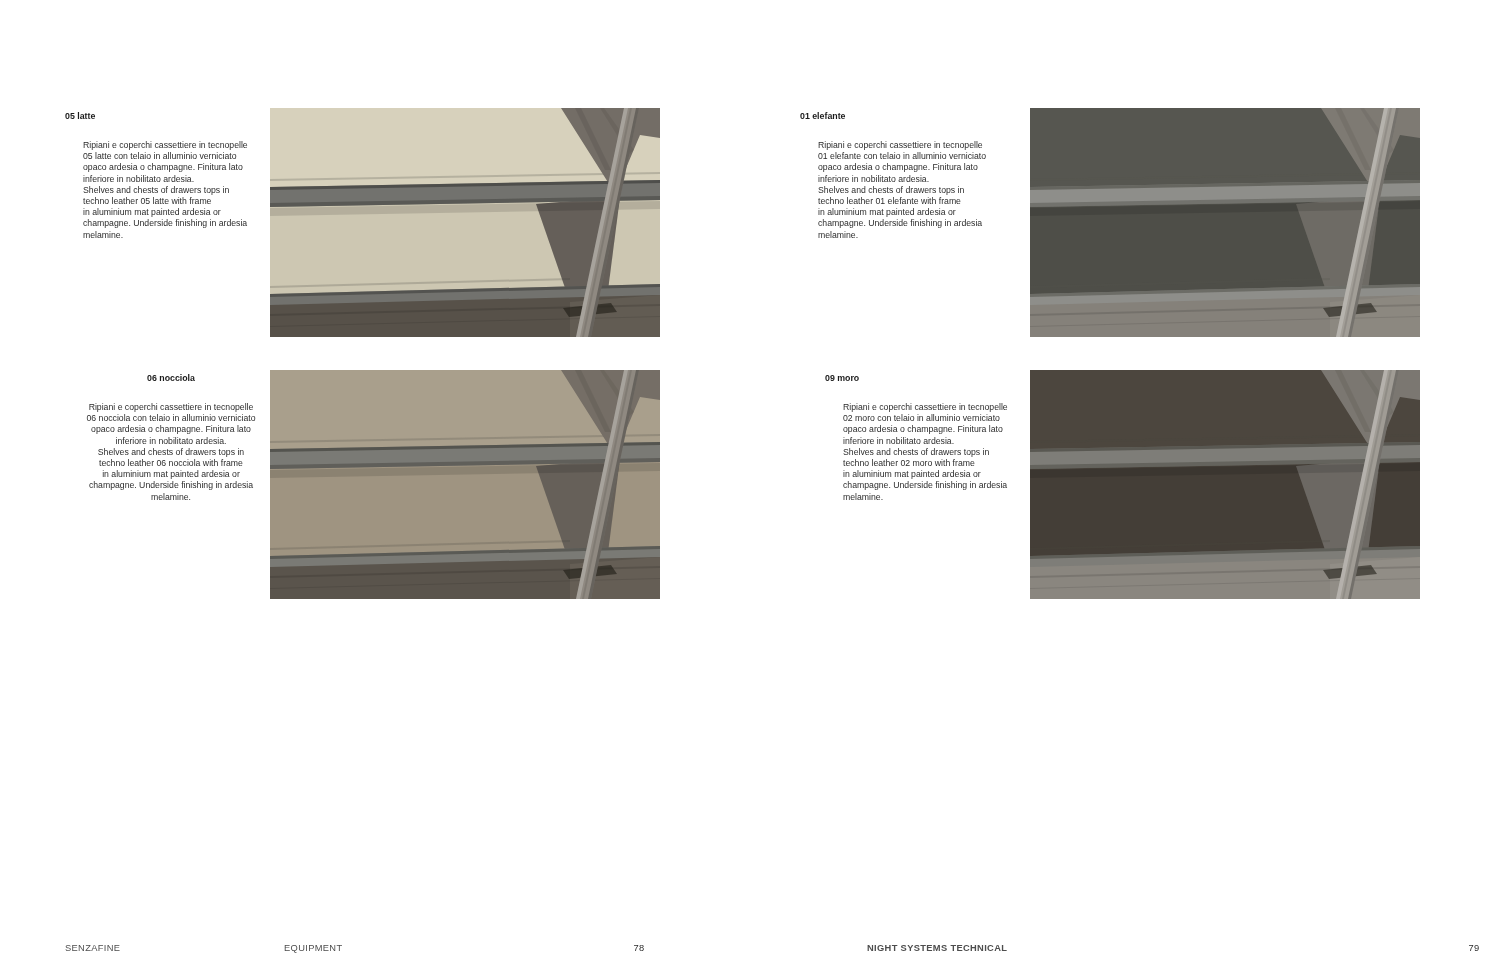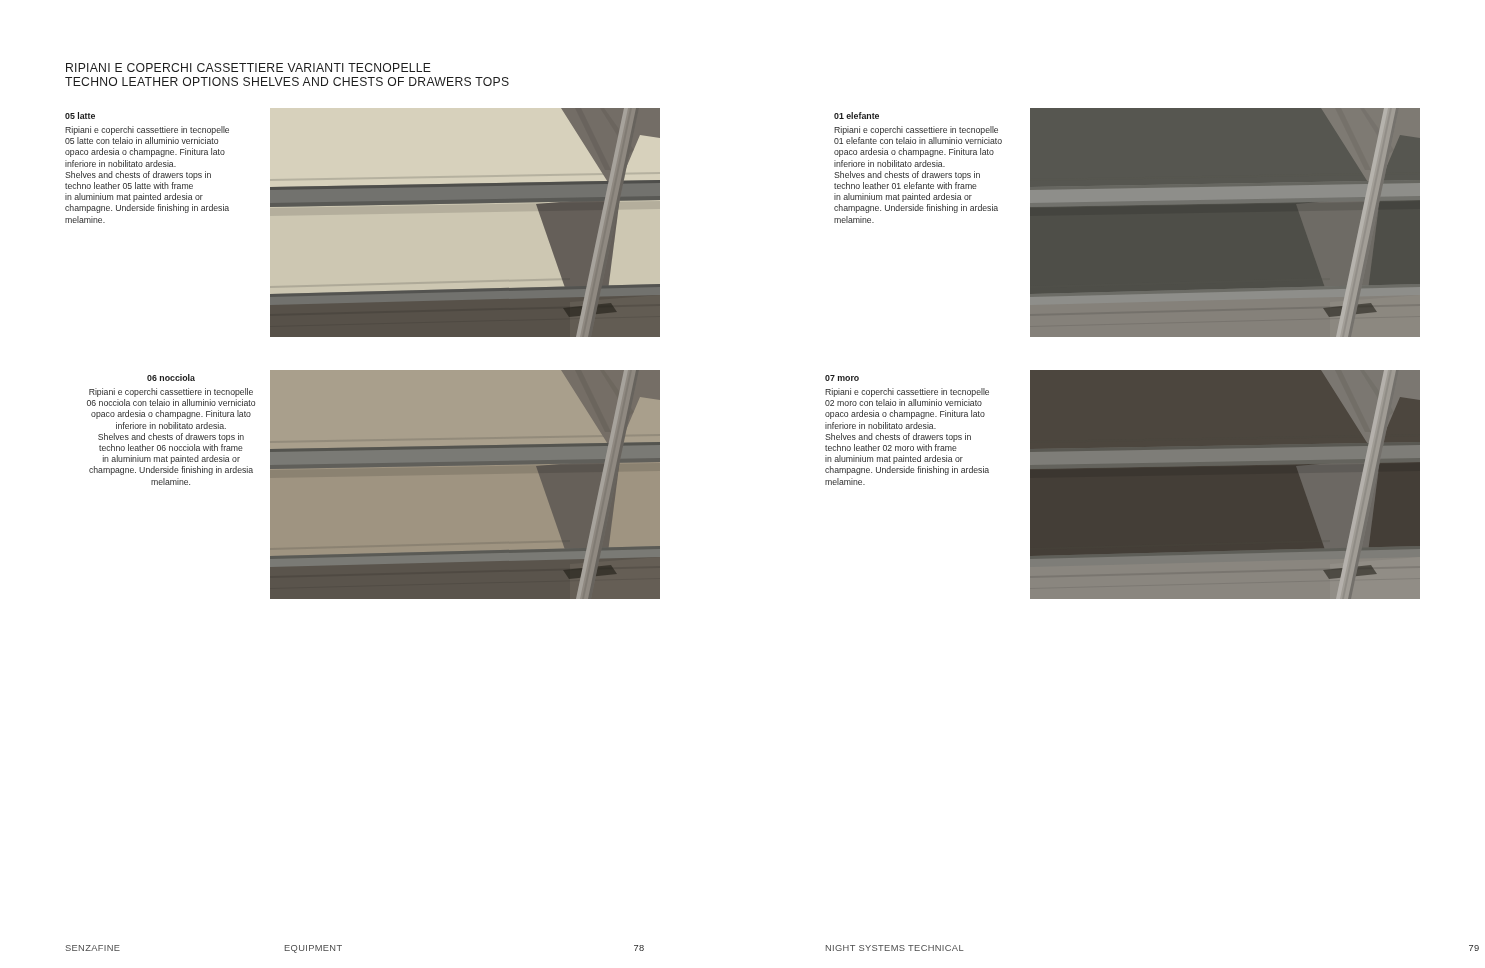--- a/index.html
+++ b/index.html
@@ -15,57 +15,53 @@
     position:absolute;left:65px;top:61px;
     font-size:12.2px;line-height:14px;letter-spacing:.25px;
     color:#1e1e1e;
   }
   .section-text{position:absolute;width:212px;}
   .section-heading{
     margin:0 0 3px 0;
     font-size:8.8px;font-weight:bold;color:#1b1b1b;line-height:11px;
   }
   .section-body{
-    margin:0;
+    margin:18px;
     font-size:8.7px;line-height:11.2px;color:#2c2c2c;
     white-space:pre-line;
   }
   .figure{
     position:absolute;width:390px;height:229px;
     overflow:hidden;
   }
   .figure svg{display:block;width:100%;height:100%;}
   .footer-item{
     position:absolute;top:930px;
     font-size:9.3px;letter-spacing:.35px;color:#4d4d4d;margin-top:13px;
   }
   .footer-page{color:#2c2c2c;text-align:center;width:40px;}
   .pos-s1{left:65px;top:111px;}
-  .pos-s2{left:834px;top:111px;}
+  .pos-s2{left:800px;top:111px;}
   .pos-s3{left:65px;top:373px;text-align:center;}
   .pos-s4{left:825px;top:373px;}
   .pos-f1{left:270px;top:108px;}
   .pos-f2{left:1030px;top:108px;}
   .pos-f3{left:270px;top:370px;}
   .pos-f4{left:1030px;top:370px;}
   .pos-senzafine{left:65px;}
   .pos-equipment{left:272px;padding-left:12px;}
   .pos-p78{left:619px;}
-  .pos-night{left:825px;}
+  .pos-night{left:867px;font-weight:bold;}
   .pos-p79{left:1454px;}
 </style>
 </head>
 <body>
 
 <div class="spread">
 
-  <div class="page-title">
-    <div>RIPIANI E COPERCHI CASSETTIERE VARIANTI TECNOPELLE</div>
-    <div>TECHNO LEATHER OPTIONS SHELVES AND CHESTS OF DRAWERS TOPS</div>
-  </div>
 
   <div class="section-text pos-s1">
     <h3 class="section-heading">05 latte</h3>
     <p class="section-body">Ripiani e coperchi cassettiere in tecnopelle
 05 latte con telaio in alluminio verniciato
 opaco ardesia o champagne. Finitura lato
 inferiore in nobilitato ardesia.
 Shelves and chests of drawers tops in
 techno leather 05 latte with frame
 in aluminium mat painted ardesia or
@@ -177,21 +173,21 @@
         <polygon points="0,218 390,208 390,209 0,219" fill="#000000" fill-opacity="0.1"></polygon>
         <polygon points="293,200 341,195 347,204 299,209" fill="#17150f" fill-opacity="0.55"></polygon>
         <polygon points="354,0 369,0 321,229 306,229" fill="#8f8981"></polygon>
         <polygon points="366,0 369,0 321,229 318,229" fill="#000000" fill-opacity="0.28"></polygon>
         <polygon points="354,0 358,0 310,229 306,229" fill="#ffffff" fill-opacity="0.22"></polygon>
         <polygon points="360,0 362,0 314,229 312,229" fill="#000000" fill-opacity="0.1"></polygon>
       </svg>
     </div>
 
   <div class="section-text pos-s4">
-    <h3 class="section-heading">07 moro</h3>
+    <h3 class="section-heading">09 moro</h3>
     <p class="section-body">Ripiani e coperchi cassettiere in tecnopelle
 02 moro con telaio in alluminio verniciato
 opaco ardesia o champagne. Finitura lato
 inferiore in nobilitato ardesia.
 Shelves and chests of drawers tops in
 techno leather 02 moro with frame
 in aluminium mat painted ardesia or
 champagne. Underside finishing in ardesia
 melamine.</p>
   </div>

